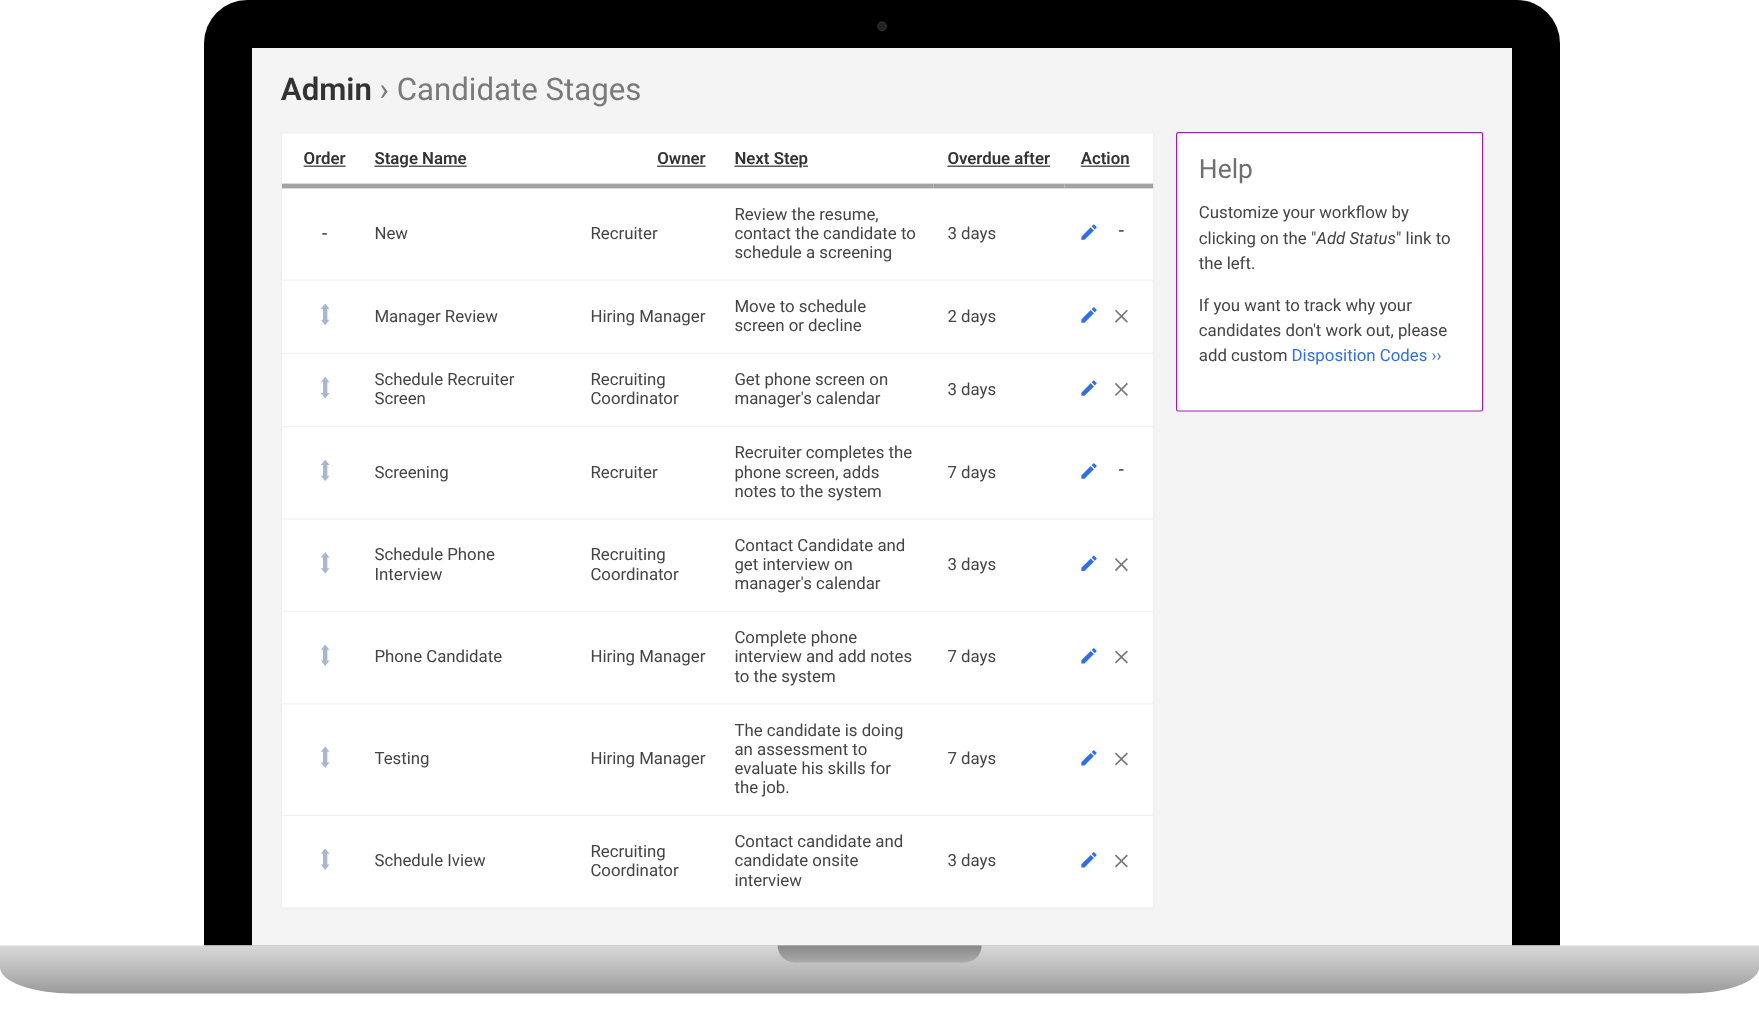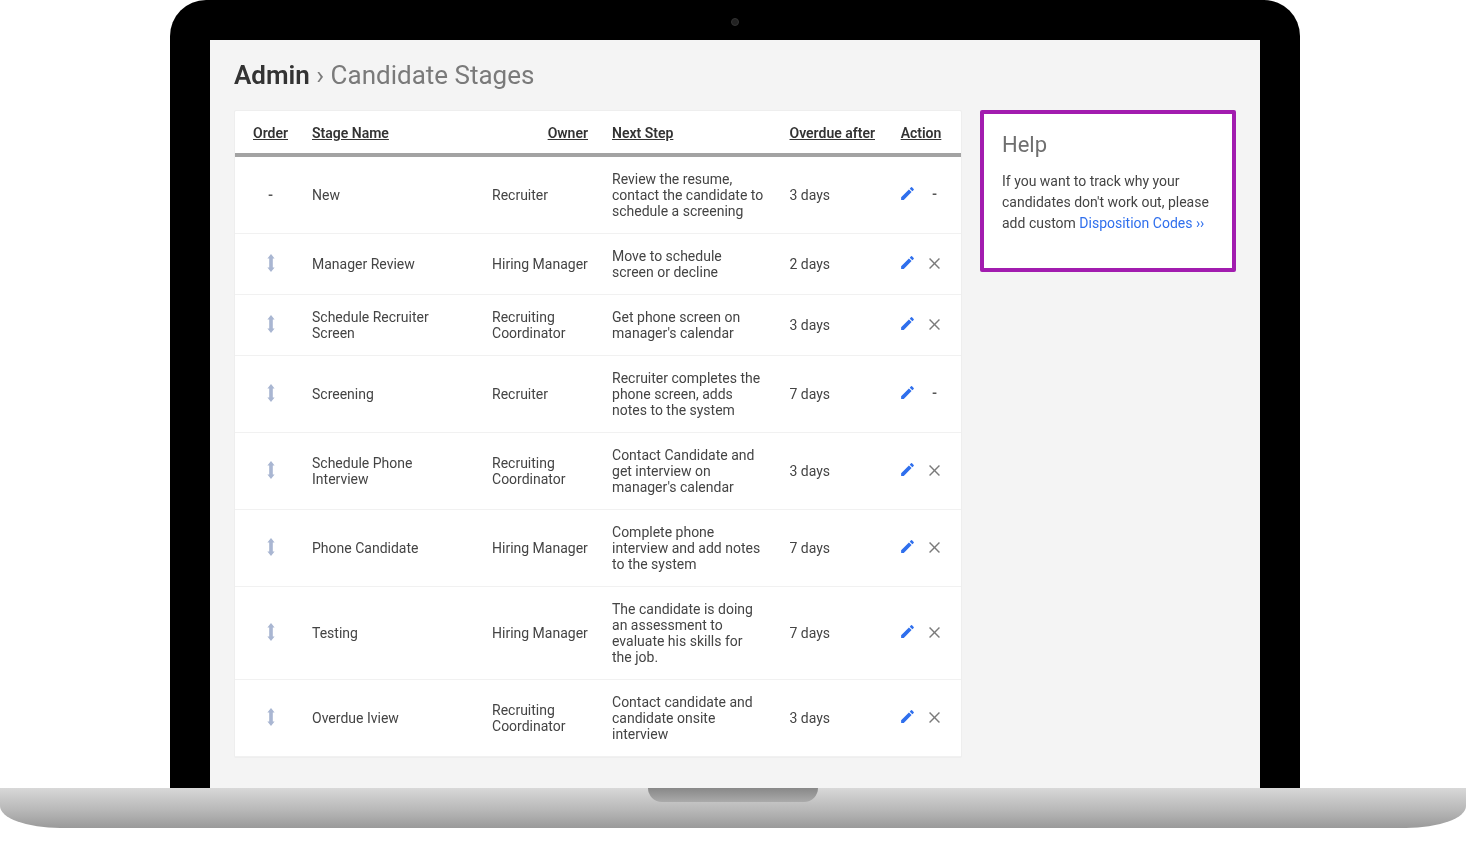--- a/index.html
+++ b/index.html
@@ -120,21 +120,21 @@
   .drag-handle svg { width: 14px; height: 18px; }
   .action-cell { display: inline-flex; gap: 10px; align-items: center; justify-content: flex-end; }
   .icon-btn { cursor: pointer; display: inline-flex; }
   .icon-btn svg { width: 17px; height: 17px; }
   .edit-icon svg { fill: #2f6fed; }
   .delete-icon svg { fill: #7a7a7a; }
   .dash { color: #555; font-weight: 600; display:inline-block; width:17px; text-align:center; }
   .help-panel {
     width: 256px;
     background: #fff;
-    border: 4px solid #a21caf;
+    border: 1px solid #a21caf;
     border-radius: 2px;
     padding: 18px 18px 20px 18px;
     font-size: 14px;
     color: #444;
     align-self: flex-start;
   }
   .help-panel h2 {
     font-size: 22px;
     font-weight: 400;
     color: #6f6f6f;
@@ -306,21 +306,21 @@
                         <svg viewBox="0 0 24 24">
                           <path d="M18.3 5.71 12 12.01l-6.3-6.3L4.29 7.12l6.3 6.3-6.3 6.3 1.41 1.41 6.3-6.3 6.3 6.3 1.41-1.41-6.3-6.3 6.3-6.3z"></path>
                         </svg>
                       </span>
                     </span></td>
                 </tr>
                 <tr>
                   <td><span class="drag-handle"><svg viewBox="0 0 12 20">
                         <path d="M6 0 L10 5 H8 V15 H10 L6 20 L2 15 H4 V5 H2 Z" fill="#a9b6d2"></path>
                       </svg></span></td>
-                  <td>Overdue Iview</td>
+                  <td>Schedule Iview</td>
                   <td>Recruiting Coordinator</td>
                   <td>Contact candidate and candidate onsite interview</td>
                   <td>3 days</td>
                   <td><span class="action-cell">
                       <span class="icon-btn edit-icon">
                         <svg viewBox="0 0 24 24">
                           <path d="M3 17.25V21h3.75l11-11-3.75-3.75-11 11zM20.71 7.04a1 1 0 0 0 0-1.41l-2.34-2.34a1 1 0 0 0-1.41 0l-1.83 1.83 3.75 3.75 1.83-1.83z"></path>
                         </svg>
                       </span>
                       <span class="icon-btn delete-icon">
@@ -329,20 +329,23 @@
                         </svg>
                       </span>
                     </span></td>
                 </tr>
               </tbody>
           </table>
         </div>
 
         <aside class="help-panel">
           <h2>Help</h2>
+          <p>
+            <span>Customize your workflow by clicking on the "</span><span class="em">Add Status</span><span>" link to the left.</span>
+          </p>
           <p>
             <span>If you want to track why your candidates don't work out, please add custom </span><a href="#">Disposition Codes ››</a>
           </p>
         </aside>
       </div>
 
     </div>
   </div>
 </div>
 <div class="laptop-base">

